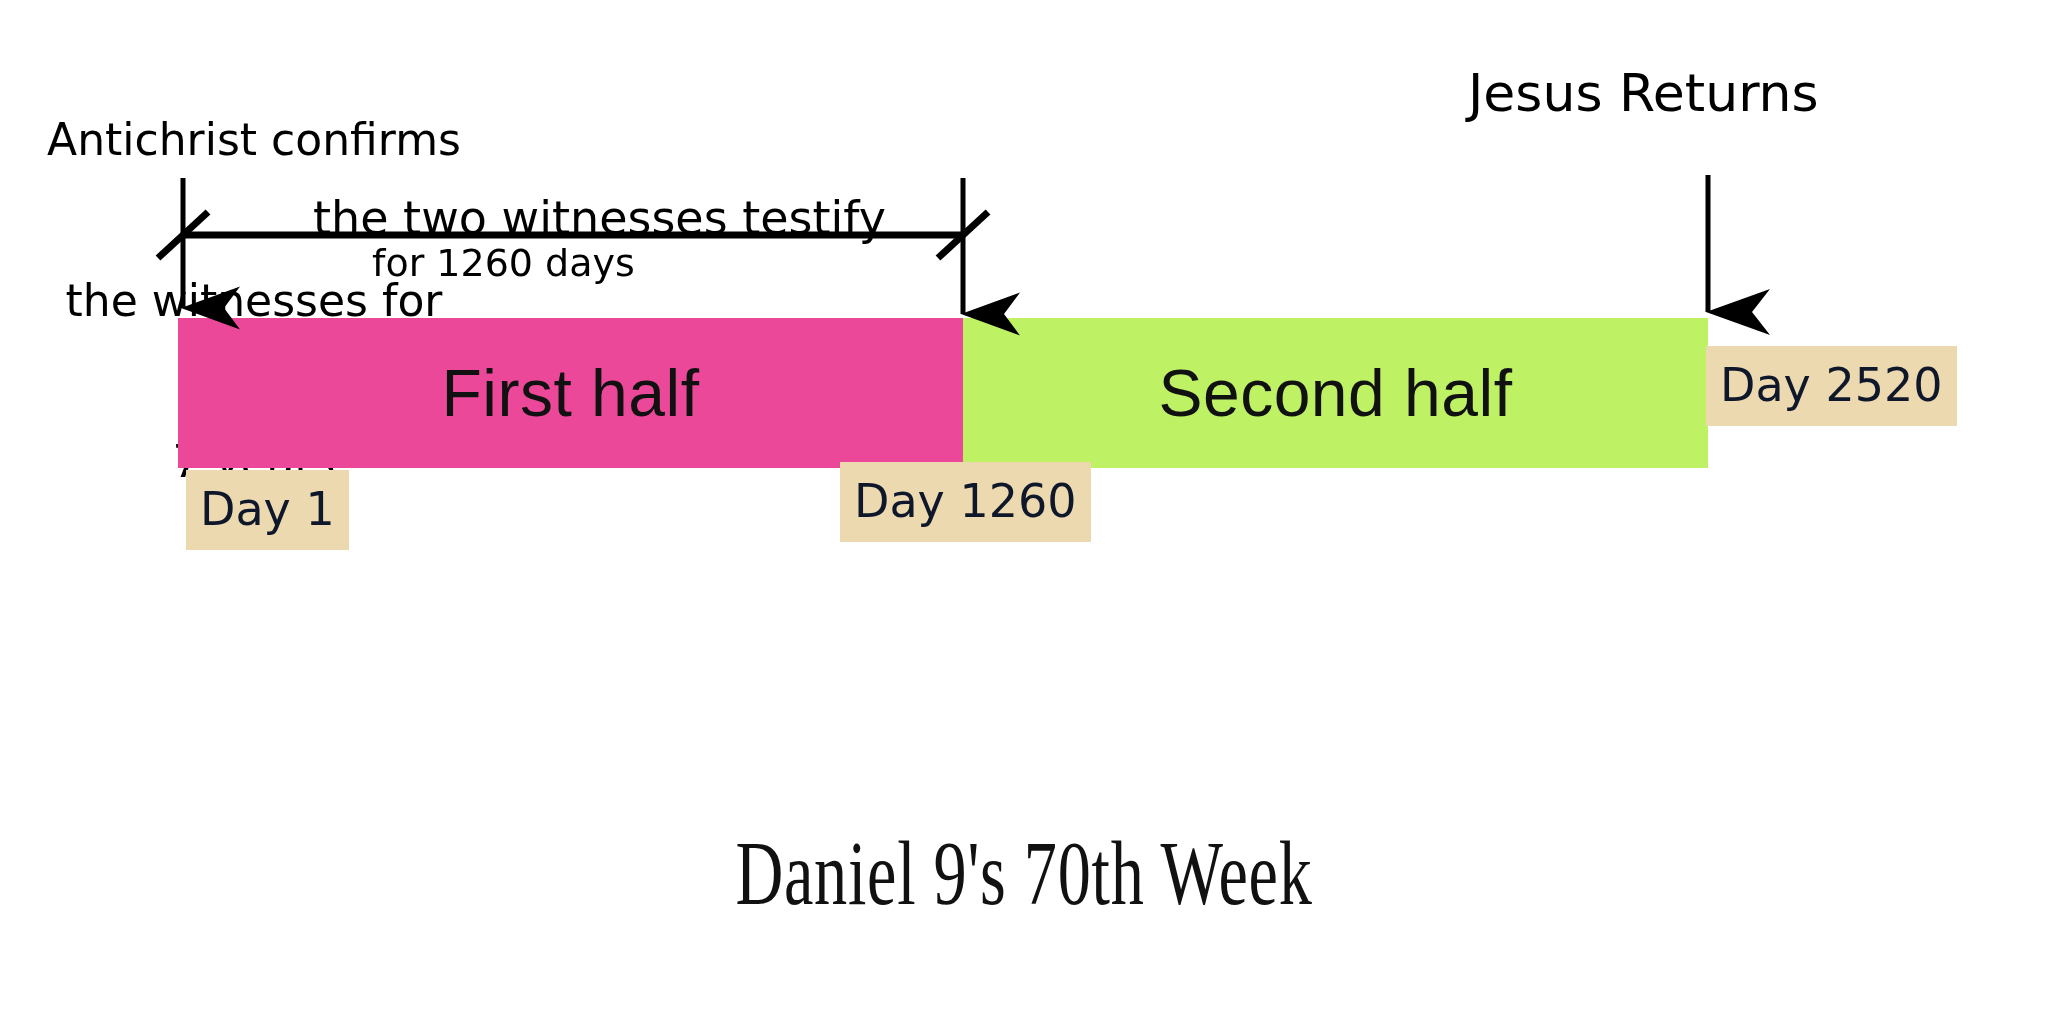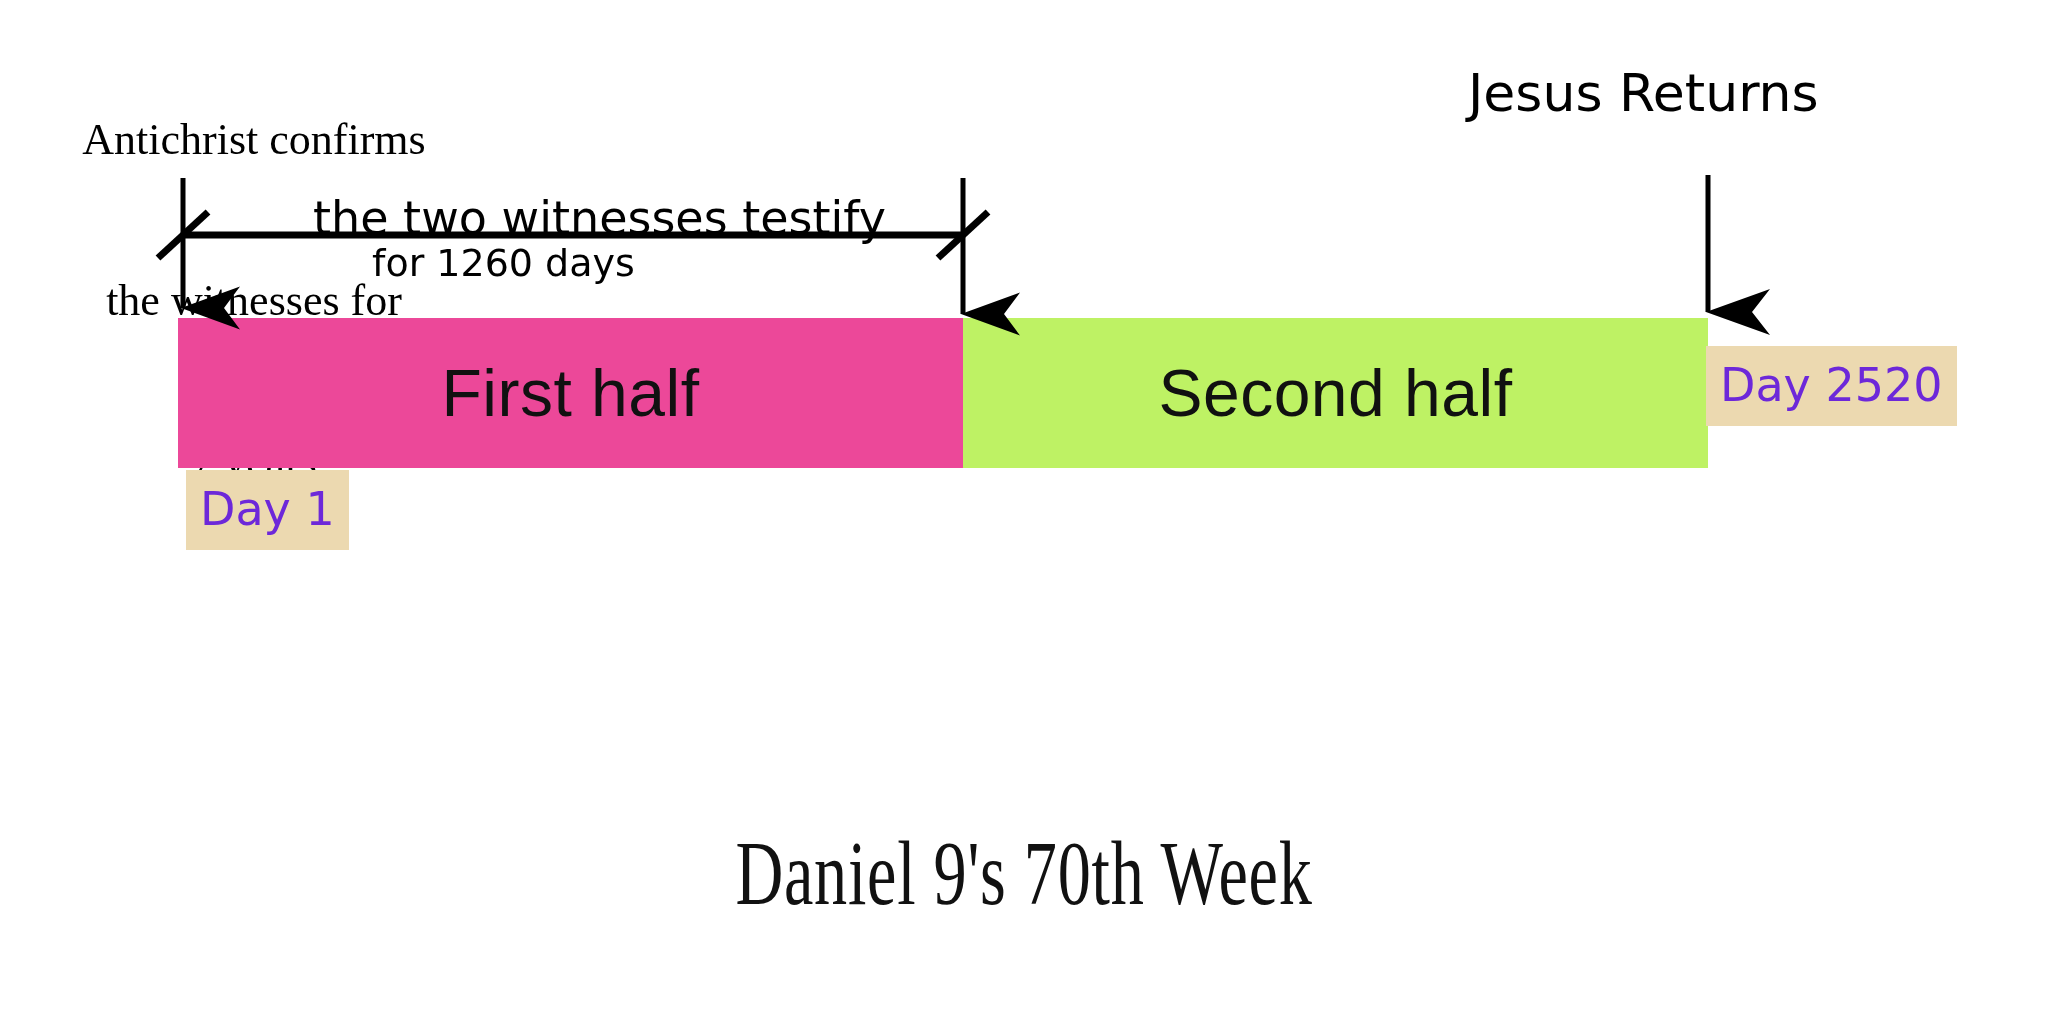--- a/index.html
+++ b/index.html
@@ -30,21 +30,21 @@
     color: #000;
     white-space: pre;
   }
 
   #antichrist-label {
     left: 14px;
     top: 6px;
     text-align: center;
     width: 480px;
   }
-  #antichrist-label .ln { display: block; font-family: Liberation Serif, serif; }
+  #antichrist-label .ln { display: block; }
 
   #midpoint-label {
     left: 772px;
     top: 120px;
     font-size: 42px;
   }
 
   #jesus-label {
     left: 1468px;
     top: 62px;
@@ -87,21 +87,21 @@
     text-align: center;
     font-size: 66px;
     font-family: "Liberation Sans", sans-serif;
     color: #111;
     letter-spacing: 0.5px;
   }
 
   
   .day-tag {
     background: #ecd9b0;
-    color: #6d28d9;
+    color: #0f172a;
     font-family: "DejaVu Sans", sans-serif;
     font-size: 46px;
     line-height: 1;
     padding: 16px 14px 18px 14px;
     white-space: nowrap;
   }
   #day-1-tag   { left: 186px;  top: 470px; text-align: right; }
   #day-1260-tag{ left: 840px;  top: 462px; }
   #day-2520-tag{ left: 1706px; top: 346px; }
 
@@ -147,20 +147,21 @@
   <div class="abs annot" id="span-bottom-label">for 1260 days</div>
 
   <div class="abs bar" id="bar-first-half">
     <span class="bar-label">First half</span>
   </div>
   <div class="abs bar" id="bar-second-half">
     <span class="bar-label">Second half</span>
   </div>
 
   <div class="abs day-tag" id="day-1-tag">Day 1</div>
+  <div class="abs day-tag" id="day-1260-tag">Day 1260</div>
   <div class="abs day-tag" id="day-2520-tag">Day 2520</div>
 
   <svg id="overlay" viewBox="0 0 2048 1029">
     <defs>
       <marker id="arrowhead" markerWidth="9" markerHeight="12" refX="4.5" refY="11.4" orient="auto" markerUnits="strokeWidth">
         <path d="M 0.2 0 L 4.5 11.8 L 8.8 0 L 4.5 3.2 Z" fill="#000"></path>
       </marker>
       <marker id="arrowhead-slim" markerWidth="10" markerHeight="13" refX="5" refY="12.4" orient="auto" markerUnits="strokeWidth">
         <path d="M 0.4 0 L 5 12.8 L 9.6 0 L 5 3.6 Z" fill="#000"></path>
       </marker>

